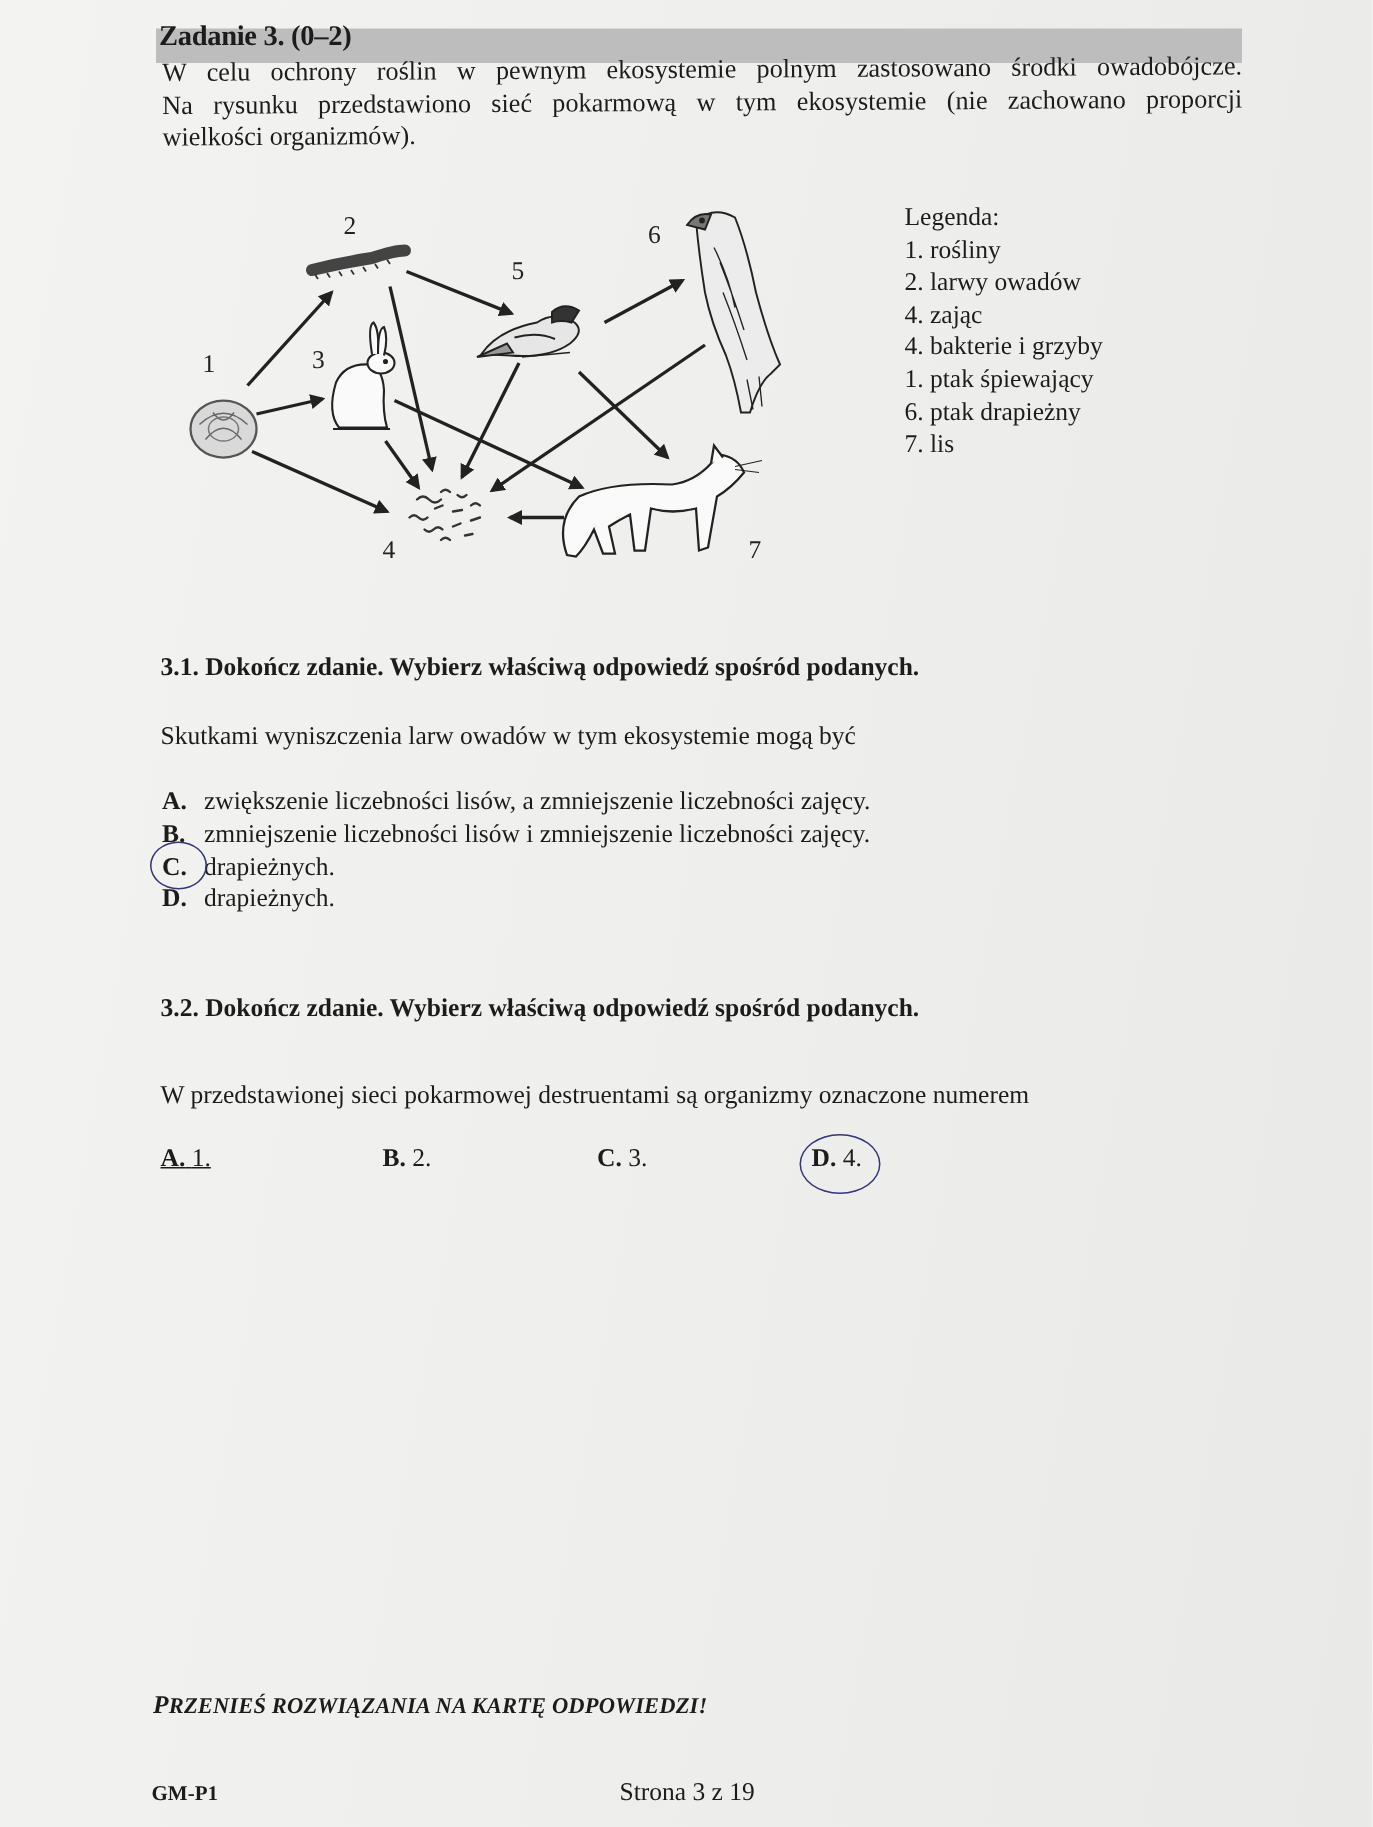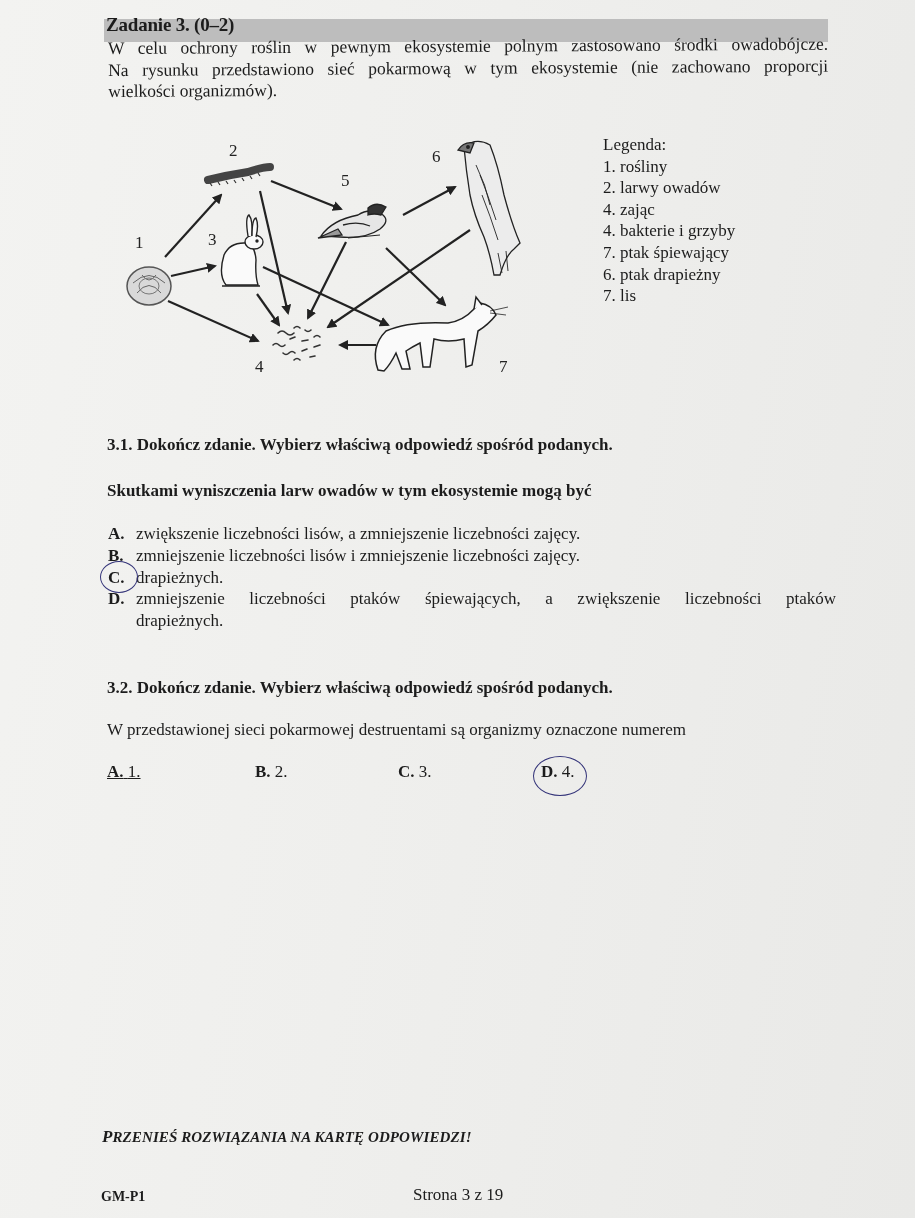--- a/index.html
+++ b/index.html
@@ -159,54 +159,53 @@
     </g>
   </svg>
 </div>
 
 <div class="abs legend">
   <div>Legenda:</div>
   <div>1. rośliny</div>
   <div>2. larwy owadów</div>
   <div>4. zając</div>
   <div>4. bakterie i grzyby</div>
-  <div>7. ptak śpiewający</div>
+  <div>1. ptak śpiewający</div>
   <div>6. ptak drapieżny</div>
   <div>7. lis</div>
 </div>
 
 <div class="abs q-heading" style="left:107px; top:435px;">3.1. Dokończ zdanie. Wybierz właściwą odpowiedź spośród podanych.</div>
-<div class="abs q-text" style="left:107px; top:481px;font-weight:bold;">Skutkami wyniszczenia larw owadów w tym ekosystemie mogą być</div>
+<div class="abs q-text" style="left:107px; top:481px;">Skutkami wyniszczenia larw owadów w tym ekosystemie mogą być</div>
 
 <div class="abs options" style="top:523px;">
   <div class="opt">
     <span class="letter">A.</span>
     <span class="body">zwiększenie liczebności lisów, a zmniejszenie liczebności zajęcy.</span>
   </div>
   <div class="opt">
     <span class="letter">B.</span>
     <span class="body">zmniejszenie liczebności lisów i zmniejszenie liczebności zajęcy.</span>
   </div>
   <div class="opt">
     <span class="letter">C.</span>
     <span class="body">
       <span class="cont">drapieżnych.</span>
     </span>
   </div>
   <div class="opt">
     <span class="letter">D.</span>
     <span class="body">
-      <span class="cont" style="text-align:justify;text-align-last:justify;">zmniejszenie liczebności ptaków śpiewających, a zwiększenie liczebności ptaków</span>
       <span class="cont">drapieżnych.</span>
     </span>
   </div>
 </div>
 <div class="circle" style="left:100px; top:561px; width:36px; height:30px;"></div>
 
-<div class="abs q-heading" style="left:107px; top:678px;text-align:right;">3.2. Dokończ zdanie. Wybierz właściwą odpowiedź spośród podanych.</div>
+<div class="abs q-heading" style="left:107px; top:662px;text-align:right;">3.2. Dokończ zdanie. Wybierz właściwą odpowiedź spośród podanych.</div>
 <div class="abs q-text" style="left:107px; top:720px;text-align:right;">W przedstawionej sieci pokarmowej destruentami są organizmy oznaczone numerem</div>
 
 <div class="abs answers2" style="left:0; width:915px; height:30px;">
   <span class="ans" style="left:107px;text-decoration:underline;"><b>A.</b> <span>1.</span></span>
   <span class="ans" style="left:255px;"><b>B.</b> <span>2.</span></span>
   <span class="ans" style="left:398px;"><b>C.</b> <span>3.</span></span>
   <span class="ans" style="left:541px;"><b>D.</b> <span>4.</span></span>
 </div>
 <div class="circle" style="left:533px; top:756px; width:52px; height:38px;"></div>
 

